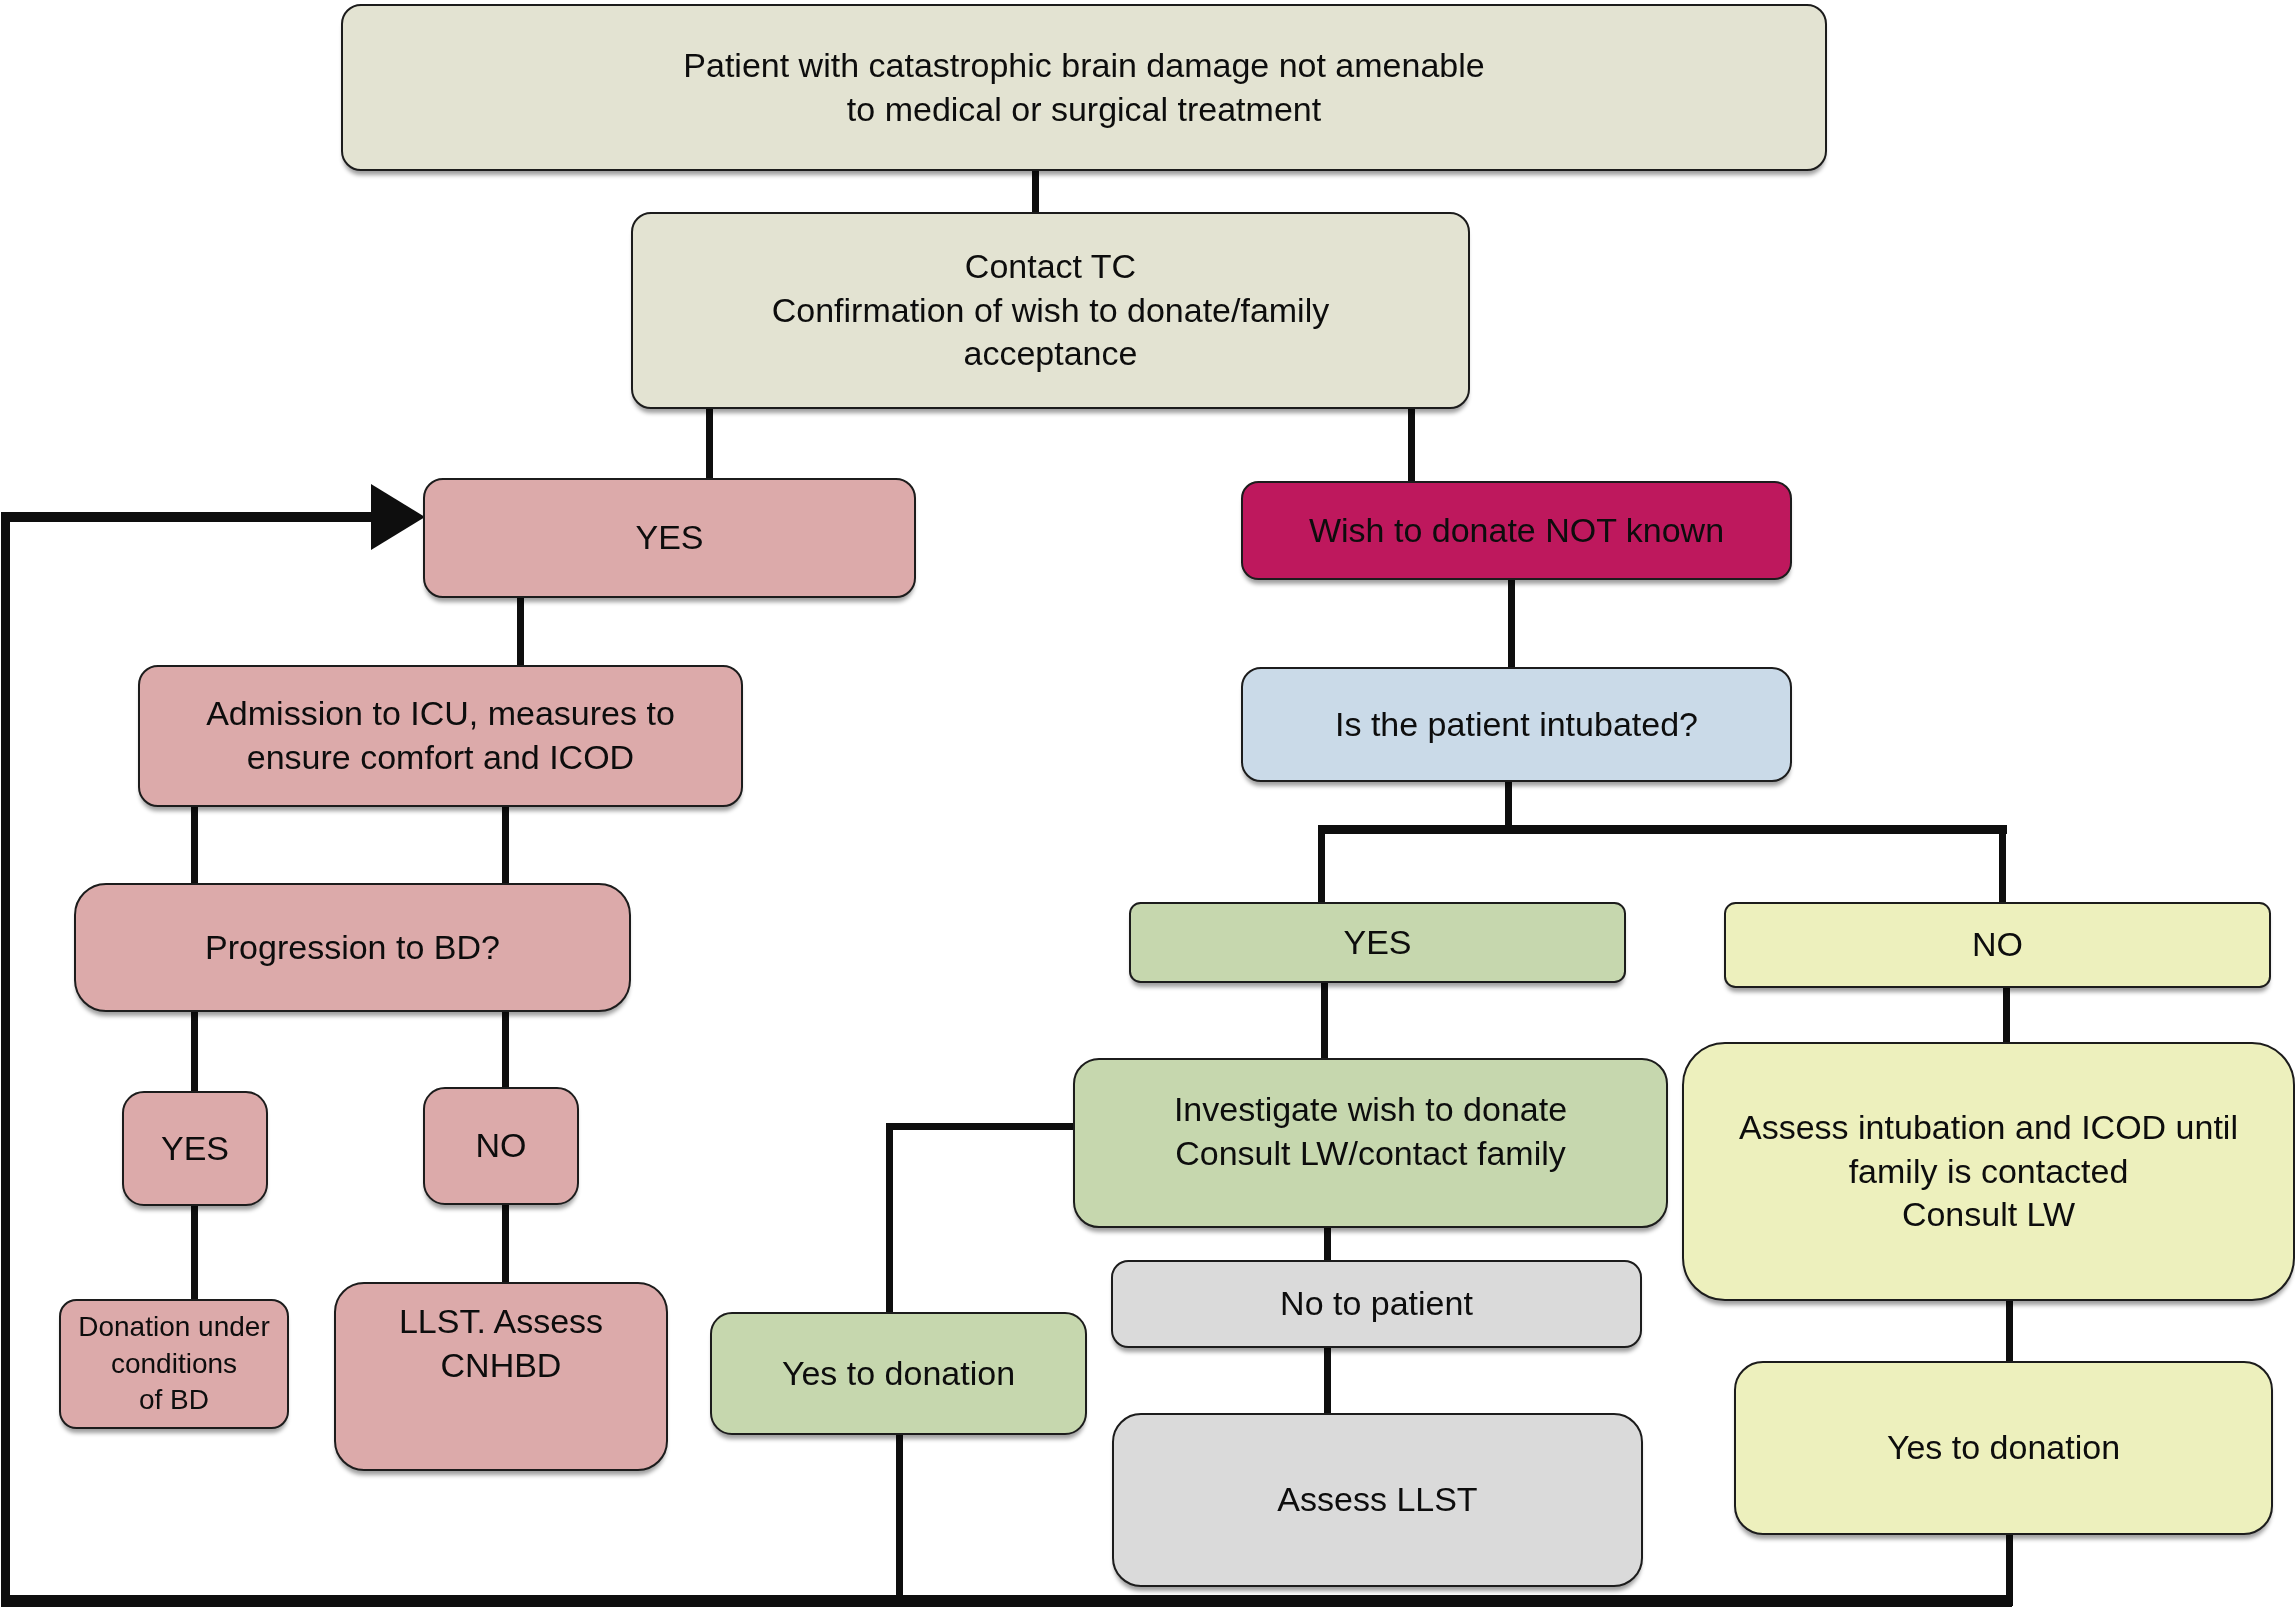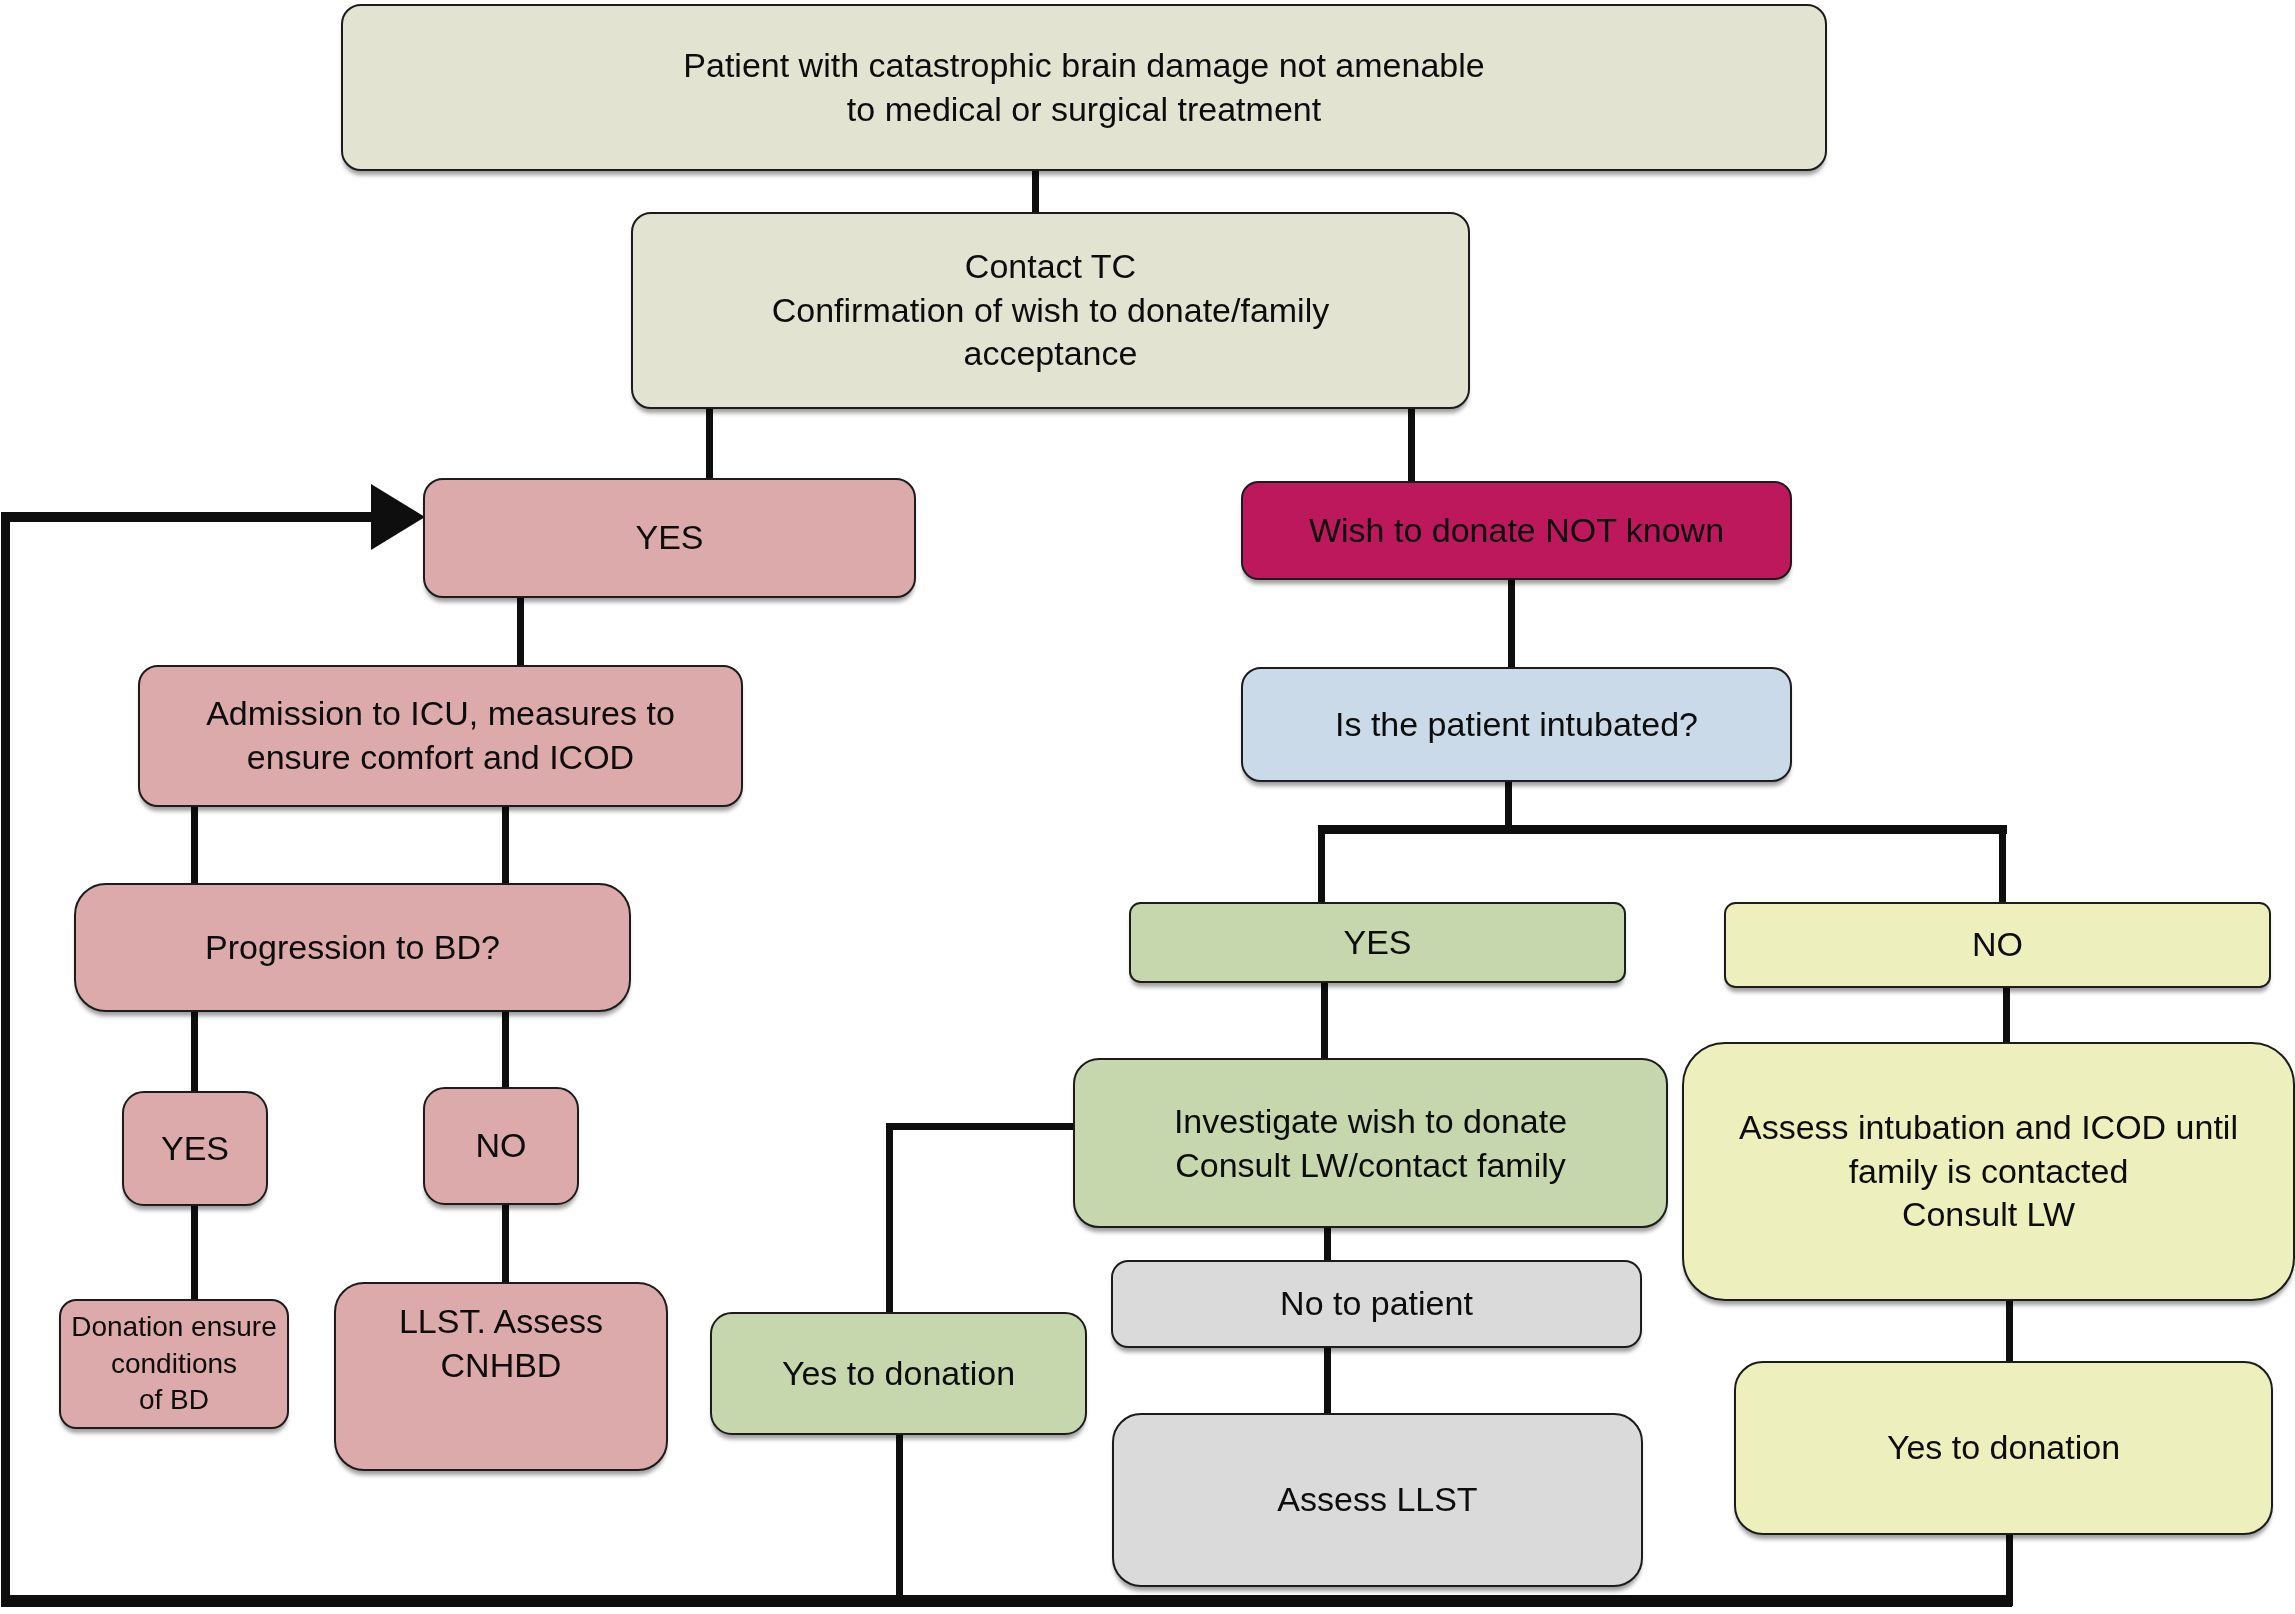--- a/index.html
+++ b/index.html
@@ -4,21 +4,21 @@
 <style>
   html,body{margin:0;padding:0;background:#ffffff;}
   #page{position:relative;width:2295px;height:1615px;background:#ffffff;overflow:hidden;
         font-family:"Liberation Sans", sans-serif;}
   .node{position:absolute;box-sizing:border-box;border:2.9px solid #1c1c1c;
         display:flex;align-items:center;justify-content:center;text-align:center;
         white-space:pre-line;color:#0d0d0d;font-size:34px;line-height:1.28;
         box-shadow:0 5.8px 4.3px -2.2px rgba(0,0,0,0.38);}
   .node.small{font-size:28px;line-height:1.3;}
   .node.top{align-items:flex-start;padding-top:16px;}
-  .node.topish{align-items:flex-start;padding-top:40px;text-align:center;}
+  .node.topish{align-items:flex-start;padding-top:28px;text-align:center;}
   .line{position:absolute;background:#0e0e0e;}
   .arrowhead{position:absolute;width:0;height:0;
              border-top:33px solid transparent;border-bottom:33px solid transparent;
              border-left:54px solid #0e0e0e;}
 </style>
 </head>
 <body>
 
 <div id="page">
 
@@ -66,21 +66,21 @@
 
   <div class="node" style="left: 138px; top: 665px; width: 605px; height: 142px; border-radius: 20px; background: rgb(220, 170, 170); border-color: rgb(28, 28, 28);">Admission to ICU, measures to
 ensure comfort and ICOD</div>
 
   <div class="node" style="left: 74px; top: 883px; width: 557px; height: 129px; border-radius: 32px; background: rgb(220, 170, 170); border-color: rgb(28, 28, 28);">Progression to BD?</div>
 
   <div class="node" style="left: 122px; top: 1091px; width: 146px; height: 115px; border-radius: 22px; background: rgb(220, 170, 170); border-color: rgb(28, 28, 28);">YES</div>
 
   <div class="node" style="left: 423px; top: 1087px; width: 156px; height: 118px; border-radius: 22px; background: rgb(220, 170, 170); border-color: rgb(28, 28, 28);">NO</div>
 
-  <div class="node small" style="left: 59px; top: 1299px; width: 230px; height: 130px; border-radius: 17.4px; background: rgb(220, 170, 170); border-color: rgb(28, 28, 28);">Donation ensure
+  <div class="node small" style="left: 59px; top: 1299px; width: 230px; height: 130px; border-radius: 17.4px; background: rgb(220, 170, 170); border-color: rgb(28, 28, 28);">Donation under
 conditions
 of BD</div>
 
   <div class="node top" style="left: 334px; top: 1282px; width: 334px; height: 189px; border-radius: 30px; background: rgb(220, 170, 170); border-color: rgb(28, 28, 28);">LLST. Assess
 CNHBD</div>
 
   <div class="node" style="left: 1129px; top: 902px; width: 497px; height: 81px; border-radius: 11.6px; background: rgb(198, 215, 174); border-color: rgb(28, 28, 28);">YES</div>
 
   <div class="node" style="left: 1724px; top: 902px; width: 547px; height: 86px; border-radius: 11.6px; background: rgb(237, 240, 189); border-color: rgb(28, 28, 28);">NO</div>
 

